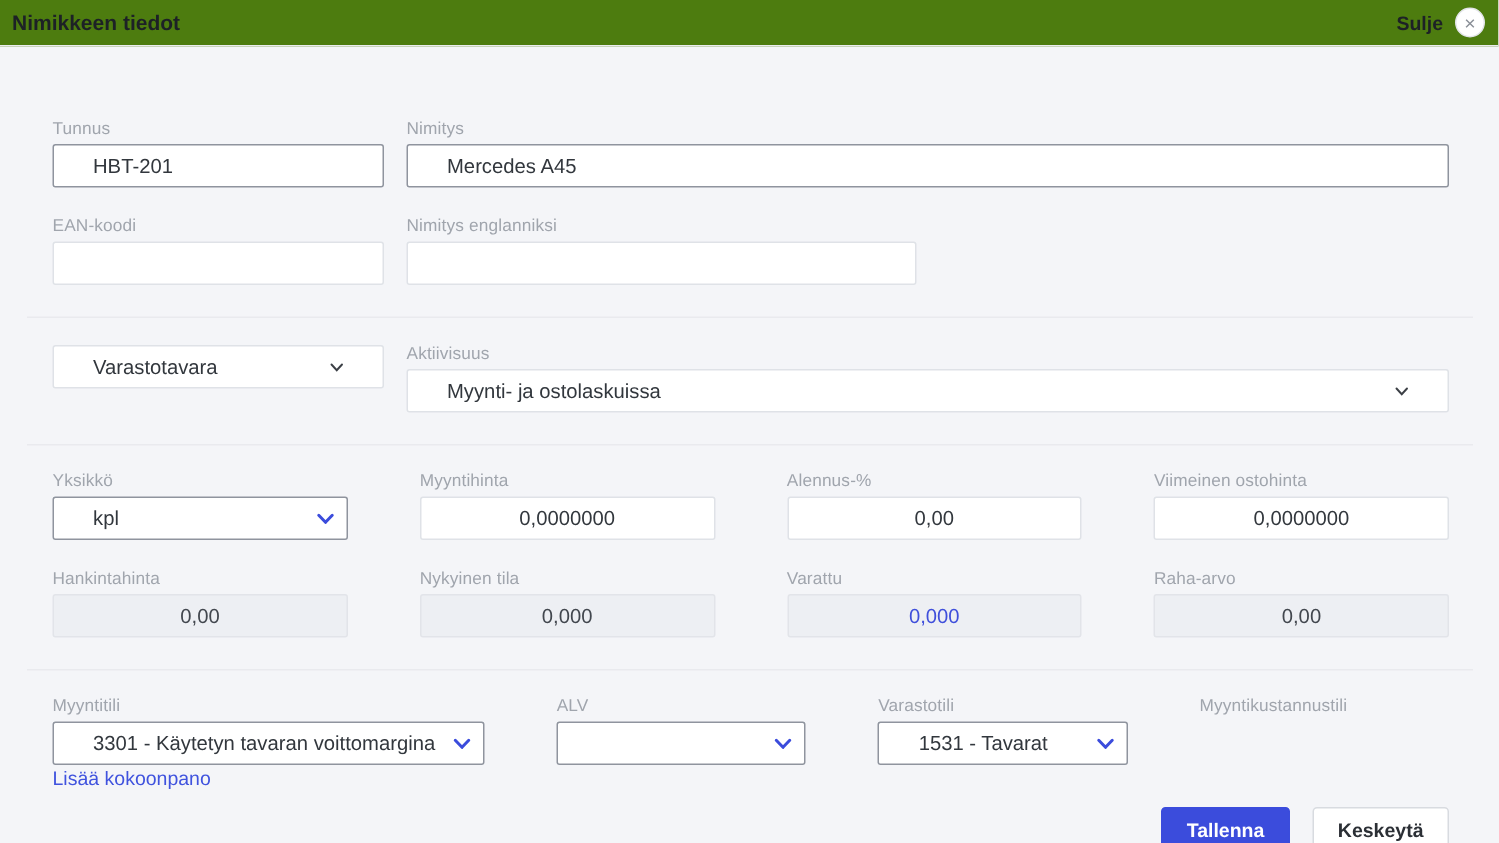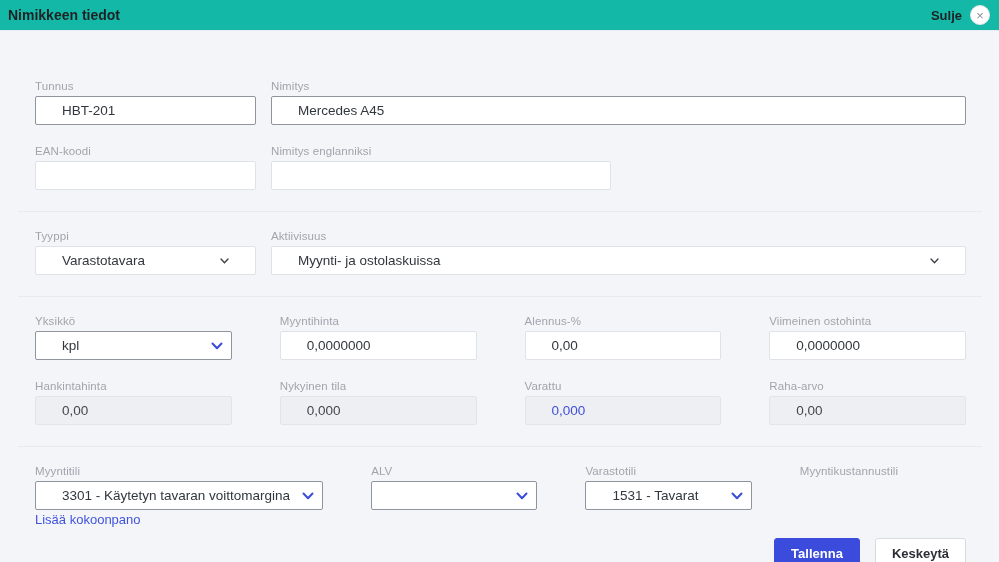--- a/index.html
+++ b/index.html
@@ -8,21 +8,21 @@
     font-family: "Liberation Sans", "DejaVu Sans", sans-serif;
     background: #f4f5f8;
     color: #32373d;
     overflow: hidden;
   }
   .modal { width: 999px; height: 562px; display: flex; flex-direction: column; }
 
   
   .dlg-header {
     height: 31px;
-    background: #14b8a6;
+    background: #4d7c0f;
     border-bottom: 1px solid #ebecef;
     display: flex;
     align-items: center;
     padding: 0 9px 0 8px;
     flex: 0 0 auto;
   }
   .dlg-title { font-size: 14px; font-weight: bold; color: #1d2126; }
   .hdr-spacer { flex: 1; }
   .close-label { font-size: 13px; font-weight: bold; color: #1d2126; cursor: pointer; }
   .close-circle {
@@ -67,21 +67,21 @@
     border: 1px solid #dfe2e7;
     border-radius: 2px;
     font-family: "Liberation Sans", "DejaVu Sans", sans-serif;
     font-size: 13.5px;
     color: #32373d;
     padding: 0 26px;
     width: 100%;
     outline: none;
   }
   .input.filled { border-color: #8f949e; }
-  .input.num { text-align: left; }
+  .input.num { text-align: center; }
   .input.disabled { background: #edeff3; border-color: #e2e4e9; color: #42474e; }
   .input.disabled.blue-val { color: #3f4fdb; }
 
   
   .sel {
     display: flex; align-items: center;
     position: relative;
     cursor: pointer;
     overflow: hidden;
   }
@@ -155,21 +155,20 @@
         <label class="f-label">Nimitys englanniksi</label>
         <input class="input" type="text" value="" style="">
       </div>
     </div>
 
     <hr class="divider">
 
     
     <div class="row row-2a">
       <div class="field">
-        <label class="f-label">Tyyppi</label>
         <div class="sel native">
           <span class="sel-text">Varastotavara</span>
           <span class="chev">
             <svg width="9" height="6" viewBox="0 0 9 6">
                 <path d="M1 1 L4.5 4.8 L8 1" fill="none" stroke="#3c4046" stroke-width="1.3" stroke-linecap="round"></path>
               </svg>
           </span>
         </div>
       </div>
       <div class="field">

